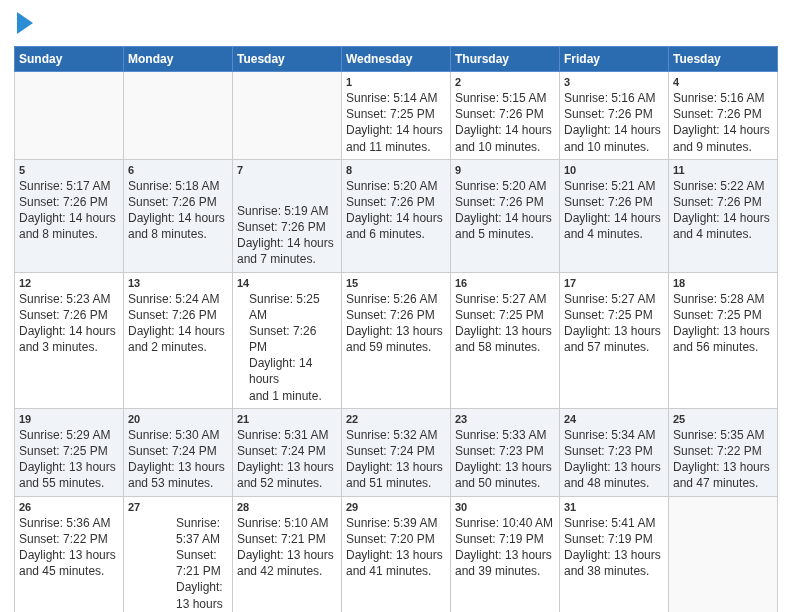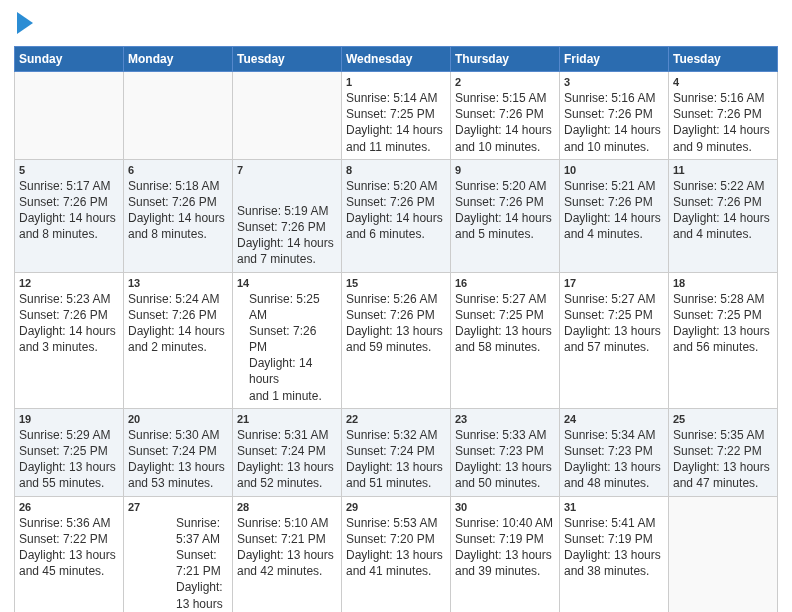--- a/index.html
+++ b/index.html
@@ -329,21 +329,21 @@
           </td>
           <td>
             <span class="day-num">28</span>
             <div class="cell-text" style="white-space: pre-line;">Sunrise: 5:10 AM
 Sunset: 7:21 PM
 Daylight: 13 hours
 and 42 minutes.</div>
           </td>
           <td>
             <span class="day-num">29</span>
-            <div class="cell-text" style="white-space: pre-line;">Sunrise: 5:53 AM
+            <div class="cell-text" style="white-space: pre-line;">Sunrise: 5:39 AM
 Sunset: 7:20 PM
 Daylight: 13 hours
 and 41 minutes.</div>
           </td>
           <td>
             <span class="day-num">30</span>
             <div class="cell-text" style="white-space: pre-line;">Sunrise: 10:40 AM
 Sunset: 7:19 PM
 Daylight: 13 hours
 and 39 minutes.</div>

